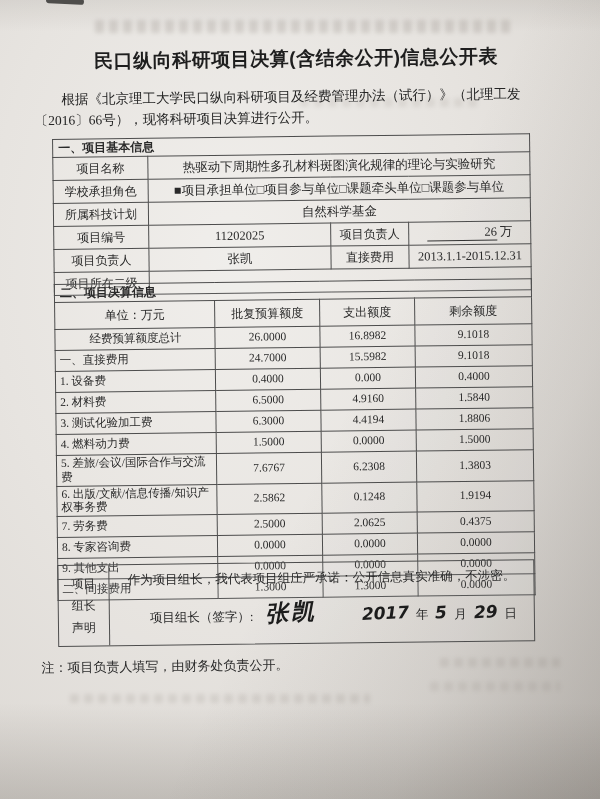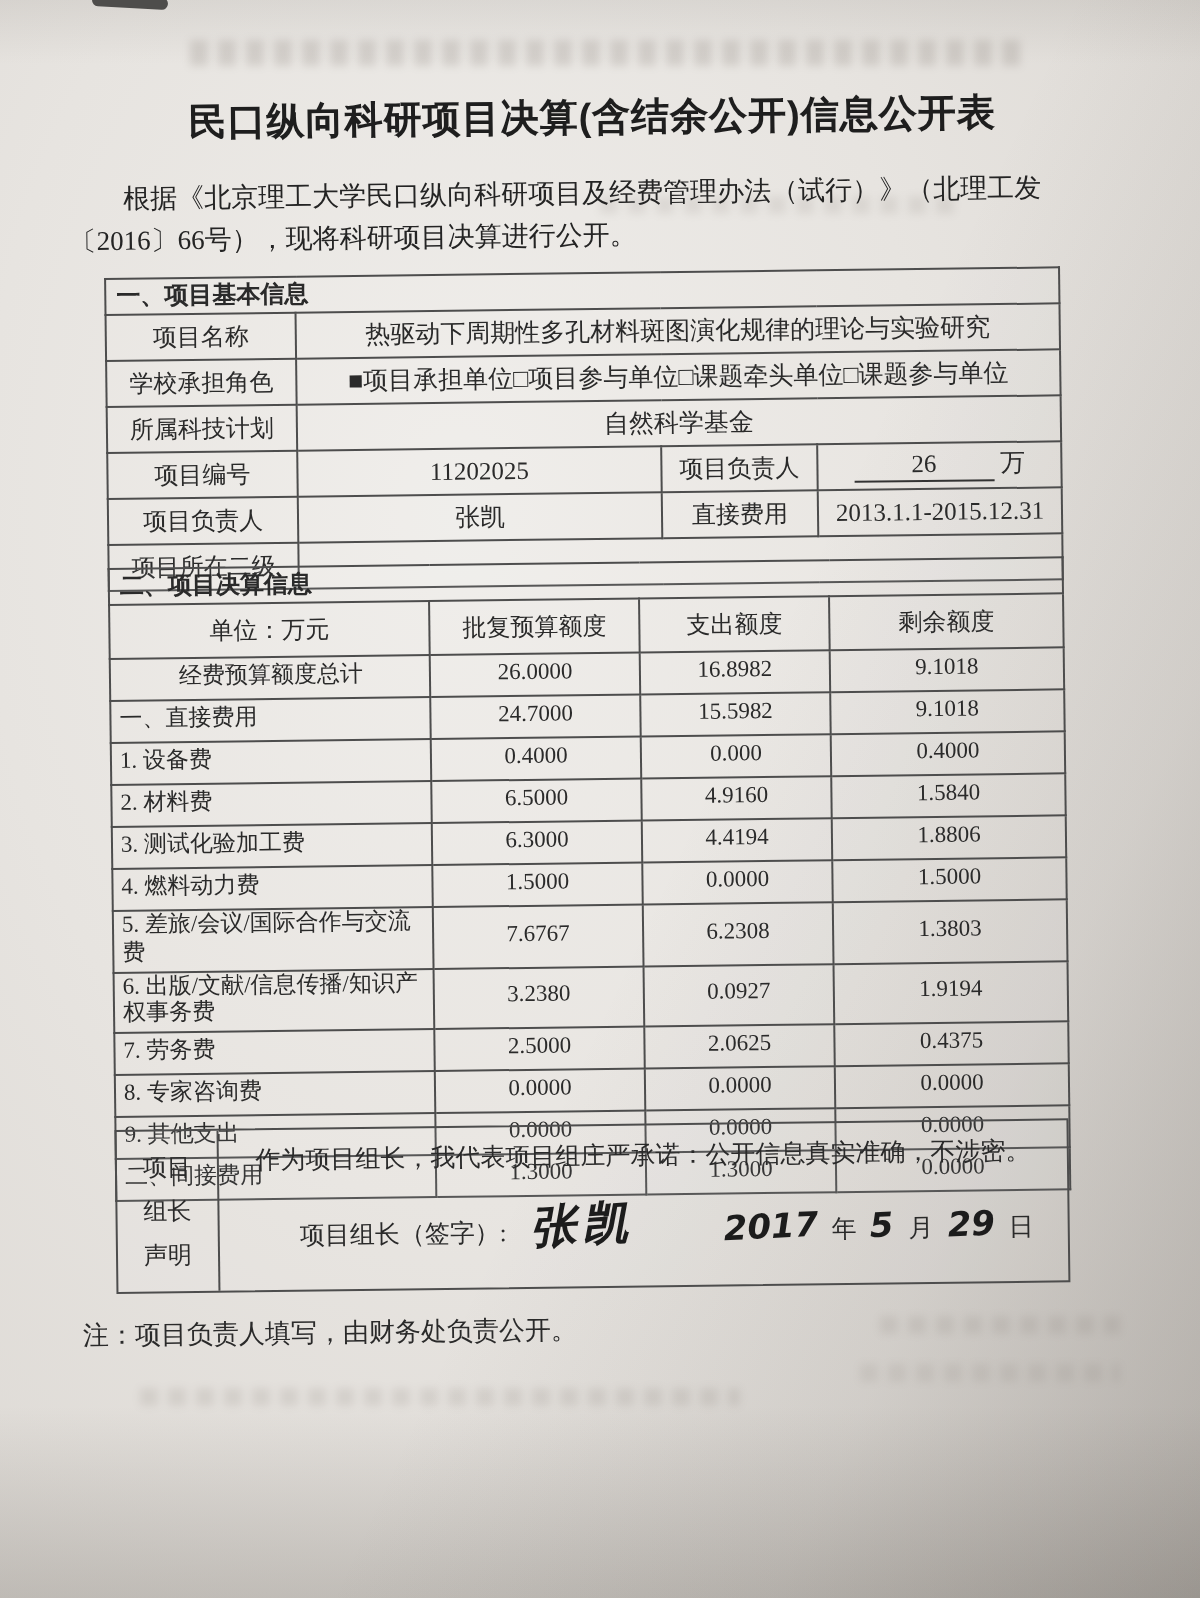--- a/index.html
+++ b/index.html
@@ -29,21 +29,21 @@
   .t1{top:136px;width:477px;font-size:12.5px;}
   .t1 td{height:20px;padding:1px 3px;text-align:center;line-height:1.2;}
   .t1 td.lab{font-size:12px;}
   .band{font-weight:bold;text-align:left !important;font-size:12px;padding-left:5px !important;height:15px !important;line-height:15px;}
   .t2{top:281px;width:477px;font-size:11.5px;}
   .t2 td{height:18px;padding:1px 3px;line-height:1.2;}
   .t2 td.num{text-align:center;}
   .t2 td.hdr{text-align:center;height:24px;font-size:12px;}
   .t2 td.rowlab{text-align:left;padding-left:4px;}
   .t2 td.rowlab.center{text-align:center;}
-  .underline-val{display:inline-block;min-width:70px;border-bottom:1px solid #333;text-align:center;}
+  .underline-val{display:inline-block;min-width:70px;border-bottom:1px solid #333;text-align:right;}
 
   .decl{position:absolute;left:55px;top:562px;width:477px;height:82px;border:1px solid #4d4d4d;box-sizing:border-box;display:flex;background:rgba(255,255,255,.06);}
   .decl .side{width:50px;border-right:1px solid #4d4d4d;display:flex;flex-direction:column;justify-content:center;align-items:center;gap:5px;font-size:12px;}
   .decl .main{flex:1;padding:7px 8px 4px 8px;display:flex;flex-direction:column;}
   .decl .statement{text-align:center;font-size:12.5px;}
   .sign-row{margin-top:10px;display:flex;align-items:baseline;padding-left:32px;padding-right:6px;font-size:12.5px;}
   .hand{font-family:"DejaVu Sans",cursive,sans-serif;font-style:italic;font-weight:bold;color:#1c1c1c;}
   .hand.name{font-size:23px;margin-left:12px;transform:rotate(-3deg);letter-spacing:3px;}
   .hand.num{font-size:17px;margin:0 4px;transform:rotate(-2deg);}
   .date-group{margin-left:auto;display:flex;align-items:baseline;}
@@ -167,22 +167,22 @@
         <td class="num">1.5000</td>
       </tr>
       <tr>
         <td class="rowlab">5. 差旅/会议/国际合作与交流费</td>
         <td class="num">7.6767</td>
         <td class="num">6.2308</td>
         <td class="num">1.3803</td>
       </tr>
       <tr>
         <td class="rowlab">6. 出版/文献/信息传播/知识产权事务费</td>
-        <td class="num">3.2380</td>
-        <td class="num">0.0927</td>
+        <td class="num">2.5862</td>
+        <td class="num">0.1248</td>
         <td class="num">1.9194</td>
       </tr>
       <tr>
         <td class="rowlab">7. 劳务费</td>
         <td class="num">2.5000</td>
         <td class="num">2.0625</td>
         <td class="num">0.4375</td>
       </tr>
       <tr>
         <td class="rowlab">8. 专家咨询费</td>

